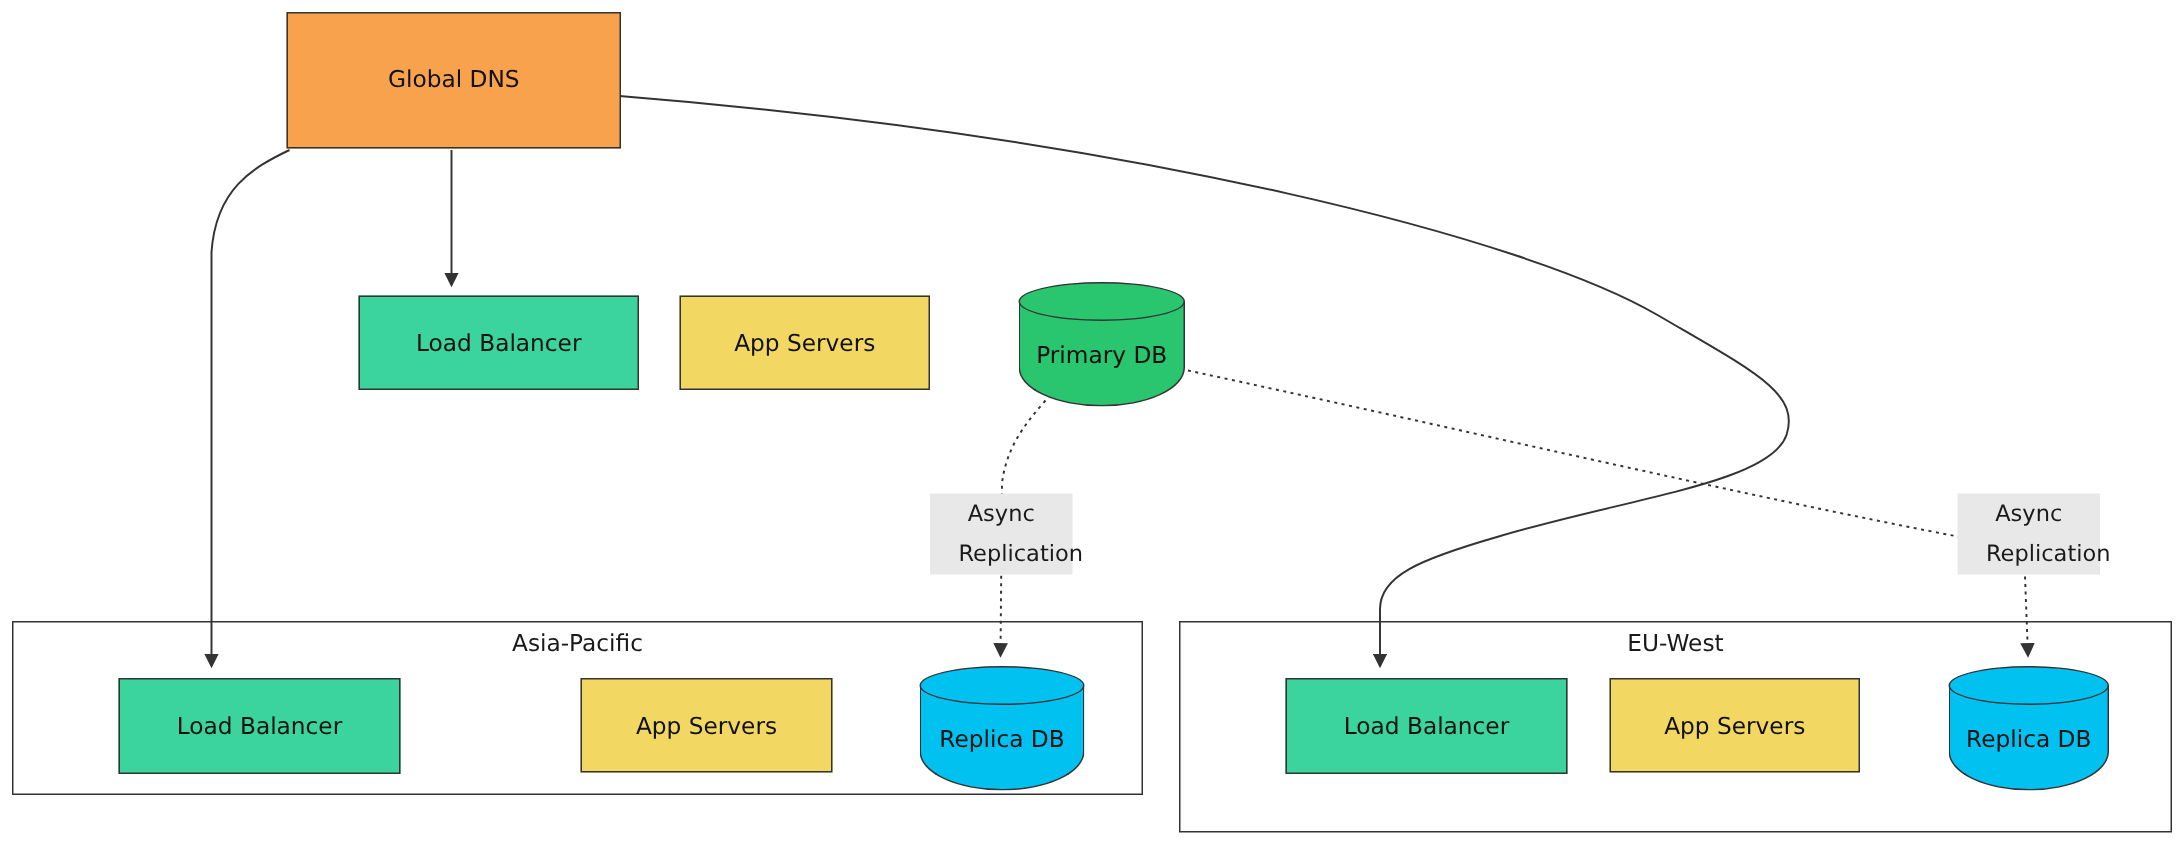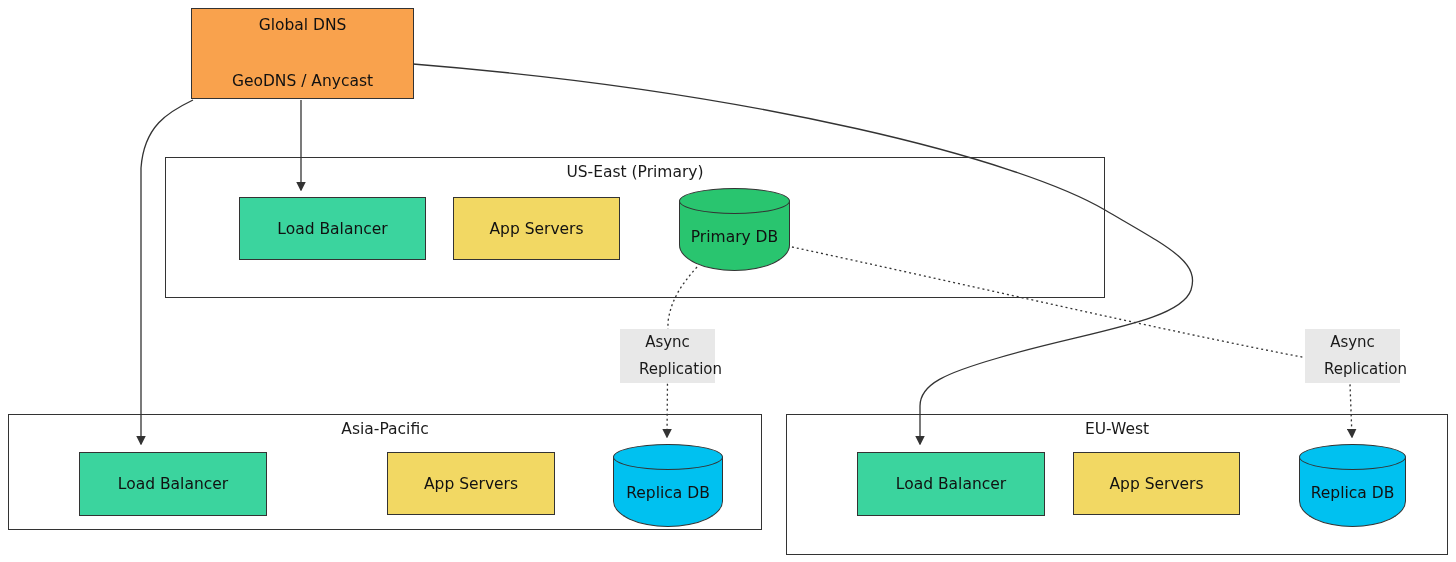--- a/index.html
+++ b/index.html
@@ -32,23 +32,20 @@
   .arrowhead{fill:var(--stroke);}
 
   
   .edge-label{position:absolute;background:var(--edge-label-bg);text-align:center;font-size:15px;line-height:27px;padding:0 19px;box-sizing:border-box;z-index:4;color:#1a1a1a;}
 </style>
 </head>
 <body>
 
 <div id="canvas">
 
-  <div class="region" style="left:165px;top:157px;width:940px;height:141px;">
-    <div class="region-title">US-East (Primary)</div>
-  </div>
   <div class="region" style="left:8px;top:414px;width:754px;height:116px;">
     <div class="region-title">Asia-Pacific</div>
   </div>
   <div class="region" style="left:786px;top:414px;width:662px;height:141px;">
     <div class="region-title">EU-West</div>
   </div>
 
   <svg id="edges" width="1456" height="562" viewBox="0 0 1456 562">
     <defs>
       <marker id="arrow" viewBox="0 0 10 10" refX="8.5" refY="5" markerWidth="7.5" markerHeight="7.5" orient="auto-start-reverse">
@@ -57,21 +54,20 @@
     </defs>
     <path class="edge" marker-end="url(#arrow)" d="M301 100 L301 190"></path>
     <path class="edge" marker-end="url(#arrow)" d="M193 100 C168 112 144 126 141 168 L141 444"></path>
     <path class="edge" marker-end="url(#arrow)" d="M413 64 C760 92 1020 160 1105 210 C1170 248 1200 262 1191 290 C1180 322 1085 332 998 358 C946 373 920 384 920 406 L920 444"></path>
     <path class="edge dotted" marker-end="url(#arrow)" d="M697 267 C682 284 671 299 668 322 L667 437"></path>
     <path class="edge dotted" marker-end="url(#arrow)" d="M792 247 C960 283 1160 330 1307 358 C1333 363 1346 371 1350 384 L1352 437"></path>
   </svg>
 
   <div class="node fill-orange node-2line" style="left:191px;top:8px;width:223px;height:91px;">
     <span>Global DNS</span>
-    <span>GeoDNS / Anycast</span>
   </div>
 
   <div class="node fill-green" style="left:207px;top:197px;width:187px;height:63px;">
     <span>Load Balancer</span>
   </div>
   <div class="node fill-yellow" style="left:453px;top:197px;width:167px;height:63px;">
     <span>App Servers</span>
   </div>
   <div class="cyl cyl-green" style="left:679px;top:188px;width:111px;height:83px;">
     <div class="cyl-body"></div>

